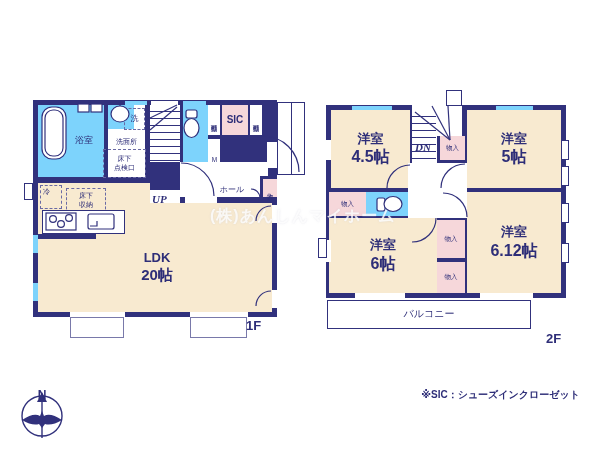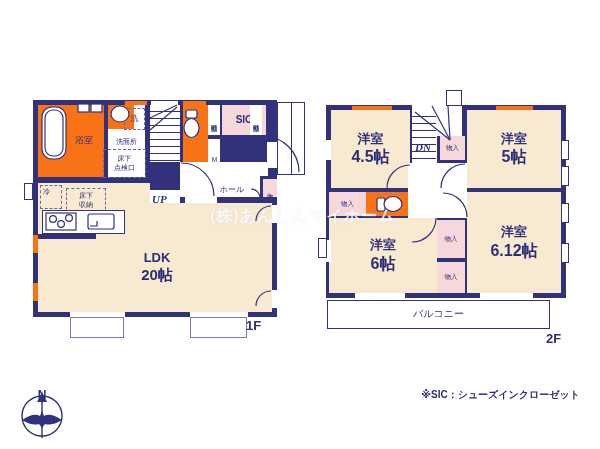--- a/index.html
+++ b/index.html
@@ -4,21 +4,21 @@
 <style>
   html,body{margin:0;padding:0;background:#fff;}
   #canvas{position:relative;width:600px;height:449px;background:#ffffff;
     font-family:"Liberation Sans","DejaVu Sans",sans-serif;overflow:hidden;}
   .abs{position:absolute;box-sizing:border-box;}
   .room{position:absolute;box-sizing:border-box;display:flex;flex-direction:column;
     align-items:center;justify-content:center;}
   .wall{background:#31317c;}
   .cream{background:#f8ead0;align-items:center;}
   .pink{background:#f6d7da;}
-  .blue{background:#f97316;}
+  .blue{background:#7dd3fc;}
   .white{background:#ffffff;}
   .lbl{color:#2e2e78;text-align:center;line-height:1.25;}
   .b{font-weight:bold;}
   .f13{font-size:13px;}
   .f12{font-size:16px;}
   .f11{font-size:11px;}
   .f10{font-size:10px;}
   .f9{font-size:9px;}
   .f8{font-size:8px;}
   .f7{font-size:7px;}
@@ -61,21 +61,21 @@
     <div class="abs treads" style="left:117px;top:5px;width:30px;height:57px;"></div>
     <div class="abs white" style="left:117px;top:62px;width:30px;height:35px;margin-top:28px;">
       <span class="lbl f11 stairsUD abs" style="left:2px;top:3px;">UP</span>
     </div>
 
     <div class="abs blue" style="left:150px;top:5px;width:25px;height:57px;"></div>
 
     <div class="room white" style="left:175px;top:5px;width:12px;height:30px;">
       <span class="lbl tiny vtxt">可動棚</span>
     </div>
-    <div class="room pink" style="left:189px;top:5px;width:44px;height:30px;">
+    <div class="room pink" style="left:189px;top:5px;width:26px;height:30px;">
       <span class="lbl f10 b">SIC</span>
     </div>
     <div class="room white" style="left:217px;top:5px;width:12px;height:30px;">
       <span class="lbl tiny vtxt">可動棚</span>
     </div>
 
     <div class="room white" style="left:175px;top:39px;width:12px;height:41px;">
       <span class="lbl tiny vtxt">M下駄箱</span>
     </div>
     <div class="abs white" style="left:234px;top:42px;width:10px;height:26px;"></div>
@@ -184,21 +184,21 @@
 
   <div class="abs" style="left:446px;top:90px;width:16px;height:16px;border:1px solid #31317c;background:#fff;"></div>
 
   <div class="abs" style="left:318px;top:238px;width:9px;height:20px;border:1px solid #31317c;background:#fff;"></div>
 
   <div class="abs" style="left:561px;top:140px;width:8px;height:20px;border:1px solid #31317c;background:#fff;"></div>
   <div class="abs" style="left:561px;top:166px;width:8px;height:20px;border:1px solid #31317c;background:#fff;"></div>
   <div class="abs" style="left:561px;top:203px;width:8px;height:20px;border:1px solid #31317c;background:#fff;"></div>
   <div class="abs" style="left:561px;top:243px;width:8px;height:20px;border:1px solid #31317c;background:#fff;"></div>
 
-  <div class="abs" style="left:327px;top:300px;width:223px;height:29px;border:1.5px solid #31317c;background:#fff;text-align:center;">
+  <div class="abs" style="left:327px;top:300px;width:204px;height:29px;border:1.5px solid #31317c;background:#fff;text-align:center;">
     <span class="lbl f10" style="display:inline-block;margin-top:7px;">バルコニー</span>
   </div>
 
   <div class="abs lbl f13 b" style="left:546px;top:331px;">2F</div>
 
   <svg id="overlay" width="600" height="449" viewBox="0 0 600 449">
     <g stroke="#31317c" stroke-width="1.2" fill="none">
 
       <g>
         <path d="M150 130 L177 107"></path>

